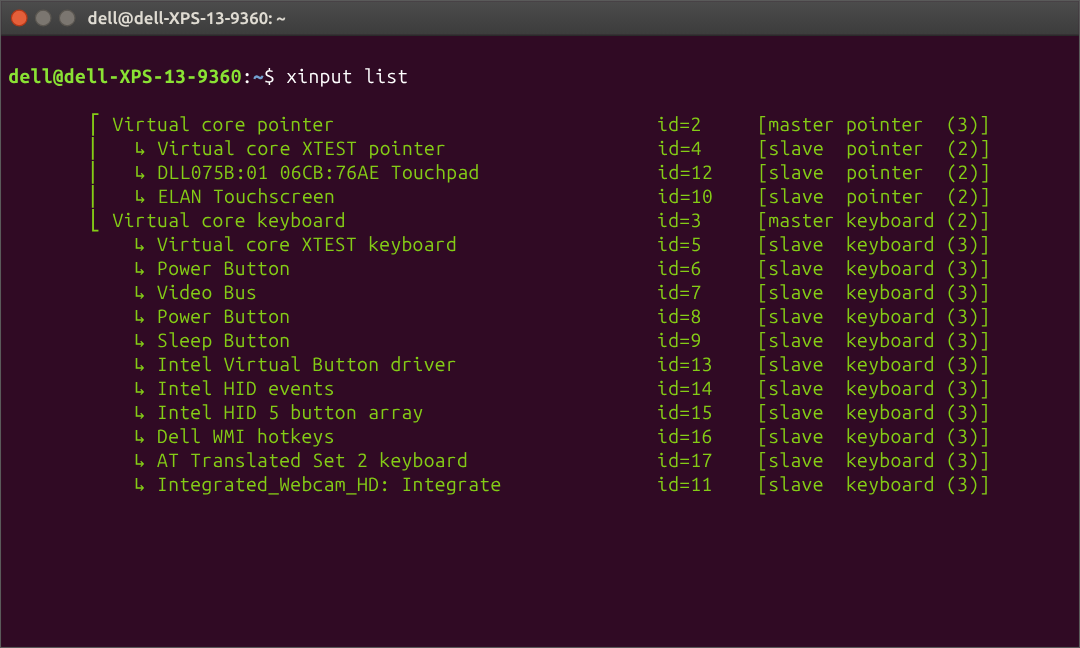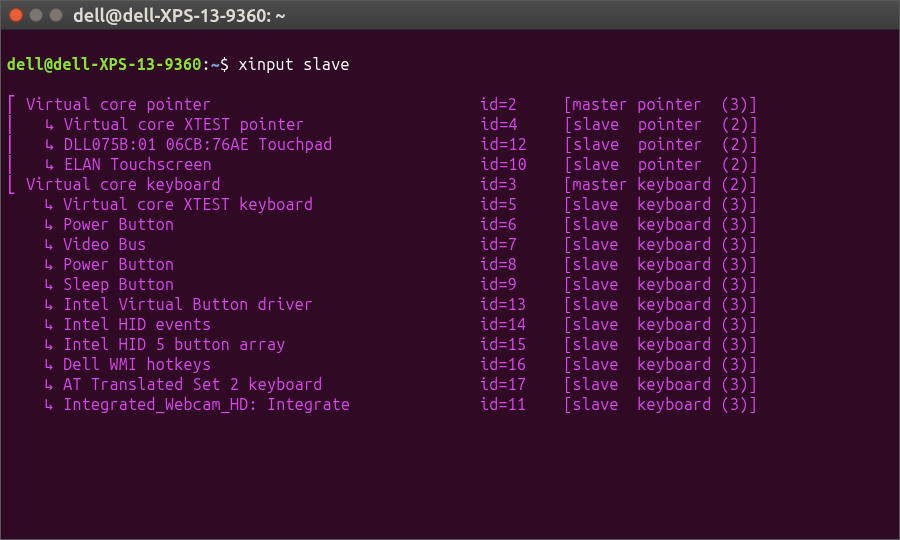--- a/index.html
+++ b/index.html
@@ -22,21 +22,21 @@
     box-sizing: border-box;
   }
   .titlebar {
     height: 28px;
     background: linear-gradient(to bottom, #4c4c4c, #3c3c3c);
     display: flex;
     align-items: center;
     padding: 0 8px;
     color: #dfdbd2;
     font-family: "Ubuntu", "DejaVu Sans", sans-serif;
-    font-size: 18px;
+    font-size: 14px;
     font-weight: bold;
     border-bottom: 1px solid #2a2a2a;
   }
   .win-buttons {
     display: flex;
     gap: 6px;
     margin-right: 10px;
   }
   .win-btn {
     width: 14px;
@@ -52,21 +52,21 @@
     background: #300a24;
     color: #ffffff;
     padding: 4px 6px;
     white-space: pre;
     letter-spacing: 0.3px;
   }
   .prompt-user { color: #8ae234; font-weight: bold; }
   .prompt-path { color: #729fcf; font-weight: bold; }
   .prompt-sym  { color: #ffffff; }
   .cmd         { color: #ffffff; }
-  .out         { color: #d946ef; }
+  .out         { color: #84cc16; text-align: center; }
   .cursor {
     display: inline-block;
     width: 9px;
     height: 17px;
     background: #ffffff;
     vertical-align: text-bottom;
   }
   .line { display: block; }
 </style>
 </head>
@@ -76,16 +76,16 @@
   <div class="titlebar">
     <div class="win-buttons">
       <div class="win-btn btn-close"></div>
       <div class="win-btn btn-min"></div>
       <div class="win-btn btn-max"></div>
     </div>
     <span>dell@dell-XPS-13-9360: ~</span>
   </div>
 
   <div class="terminal">
-<span class="line"><span class="prompt-user">dell@dell-XPS-13-9360</span><span class="prompt-sym">:</span><span class="prompt-path">~</span><span class="prompt-sym">$ </span><span class="cmd">xinput slave</span></span>
+<span class="line"><span class="prompt-user">dell@dell-XPS-13-9360</span><span class="prompt-sym">:</span><span class="prompt-path">~</span><span class="prompt-sym">$ </span><span class="cmd">xinput list</span></span>
 <span id="xinput-output"><span class="line out">⎡ Virtual core pointer                             id=2     [master pointer  (3)]</span><span class="line out">⎜   ↳ Virtual core XTEST pointer                   id=4     [slave  pointer  (2)]</span><span class="line out">⎜   ↳ DLL075B:01 06CB:76AE Touchpad                id=12    [slave  pointer  (2)]</span><span class="line out">⎜   ↳ ELAN Touchscreen                             id=10    [slave  pointer  (2)]</span><span class="line out">⎣ Virtual core keyboard                            id=3     [master keyboard (2)]</span><span class="line out">    ↳ Virtual core XTEST keyboard                  id=5     [slave  keyboard (3)]</span><span class="line out">    ↳ Power Button                                 id=6     [slave  keyboard (3)]</span><span class="line out">    ↳ Video Bus                                    id=7     [slave  keyboard (3)]</span><span class="line out">    ↳ Power Button                                 id=8     [slave  keyboard (3)]</span><span class="line out">    ↳ Sleep Button                                 id=9     [slave  keyboard (3)]</span><span class="line out">    ↳ Intel Virtual Button driver                  id=13    [slave  keyboard (3)]</span><span class="line out">    ↳ Intel HID events                             id=14    [slave  keyboard (3)]</span><span class="line out">    ↳ Intel HID 5 button array                     id=15    [slave  keyboard (3)]</span><span class="line out">    ↳ Dell WMI hotkeys                             id=16    [slave  keyboard (3)]</span><span class="line out">    ↳ AT Translated Set 2 keyboard                 id=17    [slave  keyboard (3)]</span><span class="line out">    ↳ Integrated_Webcam_HD: Integrate              id=11    [slave  keyboard (3)]</span></span>
   </div>
 </div>
 
 </body></html>

